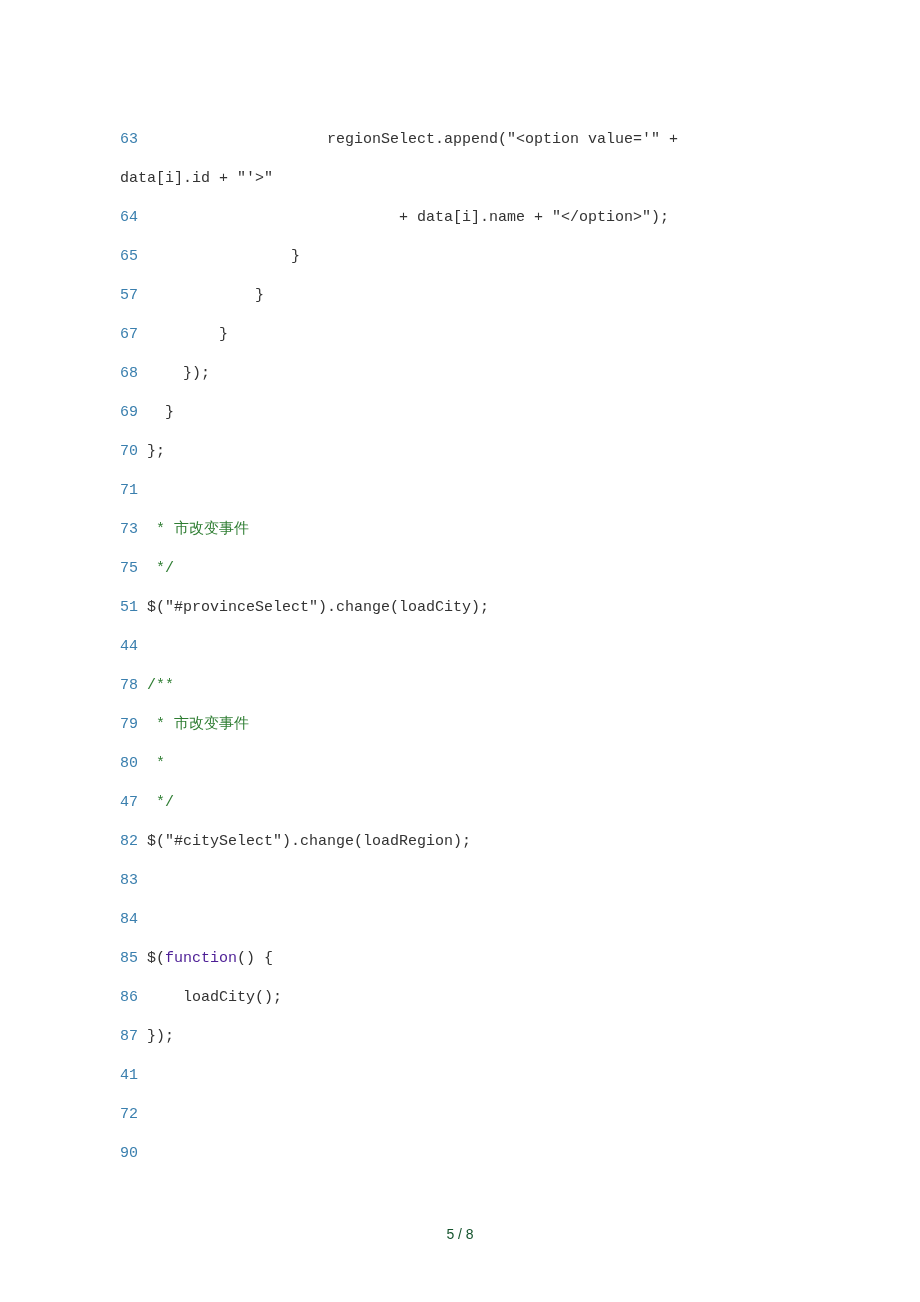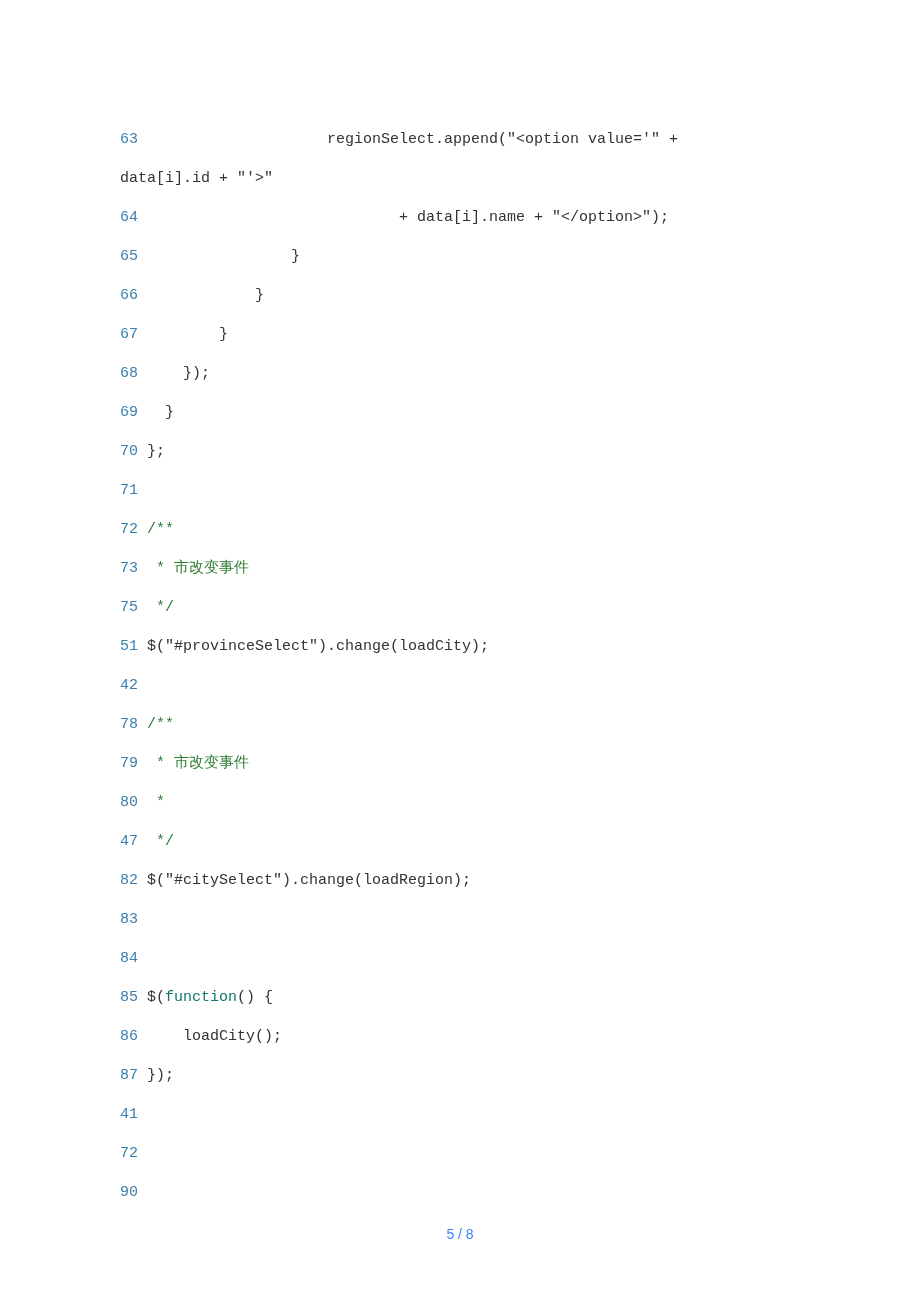--- a/index.html
+++ b/index.html
@@ -28,56 +28,55 @@
     color: #3a7fae;
     display: inline-block;
     width: 2ch;
     text-align: right;
     margin-right: 1ch;
   }
   .comment {
     color: #2e7d32;
   }
   .keyword {
-    color: #0f766e;
+    color: #4c1d95;
   }
   .plain {
     color: #333;
   }
   .footer {
     position: absolute;
     bottom: 60px;
     left: 0;
     width: 100%;
     text-align: center;
     font-family: Arial, sans-serif;
     font-size: 14px;
-    color: #3b82f6;
+    color: #14532d;
   }
 </style>
 </head>
 <body>
 
 <div class="page">
   <div class="code-block" id="code-block">
       <span class="line"><span class="ln">63</span><span class="plain">                    regionSelect.append("&lt;option value='" + </span></span>
       <span class="line"><span class="plain">data[i].id + "'&gt;"</span></span>
       <span class="line"><span class="ln">64</span><span class="plain">                            + data[i].name + "&lt;/option&gt;");</span></span>
       <span class="line"><span class="ln">65</span><span class="plain">                }</span></span>
-      <span class="line"><span class="ln">66</span><span class="plain">            }</span></span>
+      <span class="line"><span class="ln">57</span><span class="plain">            }</span></span>
       <span class="line"><span class="ln">67</span><span class="plain">        }</span></span>
       <span class="line"><span class="ln">68</span><span class="plain">    });</span></span>
       <span class="line"><span class="ln">69</span><span class="plain">  }</span></span>
       <span class="line"><span class="ln">70</span><span class="plain">};</span></span>
       <span class="line"><span class="ln">71</span><span class="plain"></span></span>
-      <span class="line"><span class="ln">72</span><span class="comment">/**</span></span>
       <span class="line"><span class="ln">73</span><span class="comment"> * 市改变事件</span></span>
       <span class="line"><span class="ln">75</span><span class="comment"> */</span></span>
       <span class="line"><span class="ln">51</span><span class="plain">$("#provinceSelect").change(loadCity);</span></span>
-      <span class="line"><span class="ln">42</span><span class="plain"></span></span>
+      <span class="line"><span class="ln">44</span><span class="plain"></span></span>
       <span class="line"><span class="ln">78</span><span class="comment">/**</span></span>
       <span class="line"><span class="ln">79</span><span class="comment"> * 市改变事件</span></span>
       <span class="line"><span class="ln">80</span><span class="comment"> * </span></span>
       <span class="line"><span class="ln">47</span><span class="comment"> */</span></span>
       <span class="line"><span class="ln">82</span><span class="plain">$("#citySelect").change(loadRegion);</span></span>
       <span class="line"><span class="ln">83</span><span class="plain"></span></span>
       <span class="line"><span class="ln">84</span><span class="plain"></span></span>
       <span class="line"><span class="ln">85</span><span class="plain">$(</span><span class="keyword">function</span><span class="plain">() {</span></span>
       <span class="line"><span class="ln">86</span><span class="plain">    loadCity();</span></span>
       <span class="line"><span class="ln">87</span><span class="plain">});</span></span>

